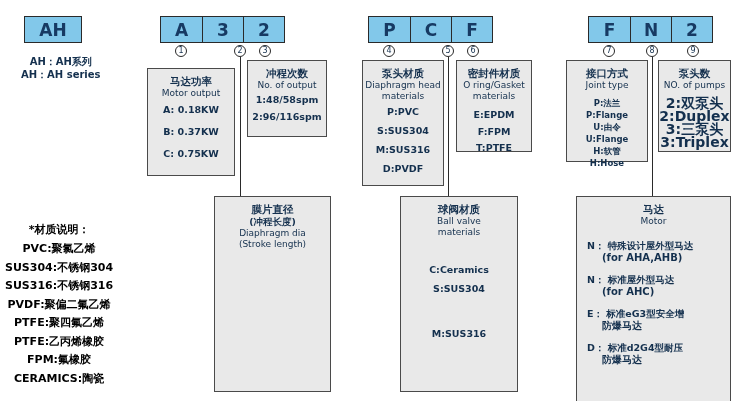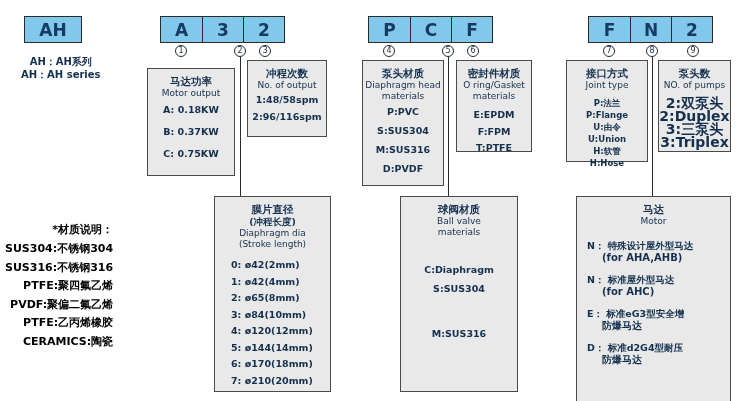--- a/index.html
+++ b/index.html
@@ -36,21 +36,21 @@
   .gap-top{margin-top:26px}
   .first-gap{margin-top:22px}
 
   .motor-items{margin-top:12px;text-align:left;padding-left:10px}
   .m-entry{margin-bottom:9px}
   .m-l1{font-size:9.5px;font-weight:bold;line-height:13px}
   .m-l2{font-size:10px;font-weight:bold;line-height:12px;padding-left:15px}
 
   .vline{position:absolute;width:1px;background:#2a2a2a}
 
-  .legend{position:absolute;left:5px;top:219px;text-align:right;color:#000}
+  .legend{position:absolute;left:5px;top:219px;text-align:center;color:#000}
   .lg-title{font-size:11px;font-weight:bold;line-height:21px}
   .lg-item{font-size:11px;font-weight:bold;line-height:18.5px}
 </style>
 </head>
 <body>
 
 <div class="canvas">
 
   <div class="ah-cell">AH</div>
 
@@ -133,21 +133,21 @@
     </div>
   </div>
 
   <div class="box" style="left:566px;top:60px;width:82px;height:102px">
     <div class="t-cn">接口方式</div>
     <div class="t-en">Joint type</div>
     <div class="items" style="margin-top:6px">
       <div class="it sm">P:法兰</div>
       <div class="it sm">P:Flange</div>
       <div class="it sm">U:由令</div>
-      <div class="it sm">U:Union</div>
+      <div class="it sm">U:Flange</div>
       <div class="it sm">H:软管</div>
       <div class="it sm">H:Hose</div>
     </div>
   </div>
 
   <div class="box" style="left:658px;top:60px;width:73px;height:92px">
     <div class="t-cn">泵头数</div>
     <div class="t-en">NO. of pumps</div>
     <div class="items" style="margin-top:6px">
       <div class="it sm13">2:双泵头</div>
@@ -155,38 +155,28 @@
       <div class="it sm13">3:三泵头</div>
       <div class="it sm13">3:Triplex</div>
     </div>
   </div>
 
   <div class="box" style="left:214px;top:196px;width:117px;height:196px">
     <div class="t-cn">膜片直径</div>
     <div class="t-cn2">(冲程长度)</div>
     <div class="t-en">Diaphragm dia</div>
     <div class="t-en">(Stroke length)</div>
-    <div class="items left" style="margin-top:7px">
-      <div class="it lh16">0: ø42(2mm)</div>
-      <div class="it lh16">1: ø42(4mm)</div>
-      <div class="it lh16">2: ø65(8mm)</div>
-      <div class="it lh16">3: ø84(10mm)</div>
-      <div class="it lh16">4: ø120(12mm)</div>
-      <div class="it lh16">5: ø144(14mm)</div>
-      <div class="it lh16">6: ø170(18mm)</div>
-      <div class="it lh16">7: ø210(20mm)</div>
-    </div>
   </div>
 
   <div class="box" style="left:400px;top:196px;width:118px;height:196px">
     <div class="t-cn">球阀材质</div>
     <div class="t-en">Ball valve</div>
     <div class="t-en">materials</div>
     <div class="items">
-      <div class="it lh19 first-gap">C:Diaphragm</div>
+      <div class="it lh19 first-gap">C:Ceramics</div>
       <div class="it lh19">S:SUS304</div>
       <div class="it lh19 gap-top">M:SUS316</div>
     </div>
   </div>
 
   <div class="box" style="left:576px;top:196px;width:155px;height:224px">
     <div class="t-cn">马达</div>
     <div class="t-en">Motor</div>
     <div class="motor-items">
       <div class="m-entry">
@@ -203,21 +193,23 @@
       </div>
       <div class="m-entry">
         <div class="m-l1">D： 标准d2G4型耐压</div>
         <div class="m-l2">防爆马达</div>
       </div>
     </div>
   </div>
 
   <div class="legend">
     <div class="lg-title">*材质说明：</div>
+    <div class="lg-item">PVC:聚氯乙烯</div>
     <div class="lg-item">SUS304:不锈钢304</div>
     <div class="lg-item">SUS316:不锈钢316</div>
+    <div class="lg-item">PVDF:聚偏二氟乙烯</div>
     <div class="lg-item">PTFE:聚四氟乙烯</div>
-    <div class="lg-item">PVDF:聚偏二氟乙烯</div>
     <div class="lg-item">PTFE:乙丙烯橡胶</div>
+    <div class="lg-item">FPM:氟橡胶</div>
     <div class="lg-item">CERAMICS:陶瓷</div>
   </div>
 
 </div>
 
 </body></html>

